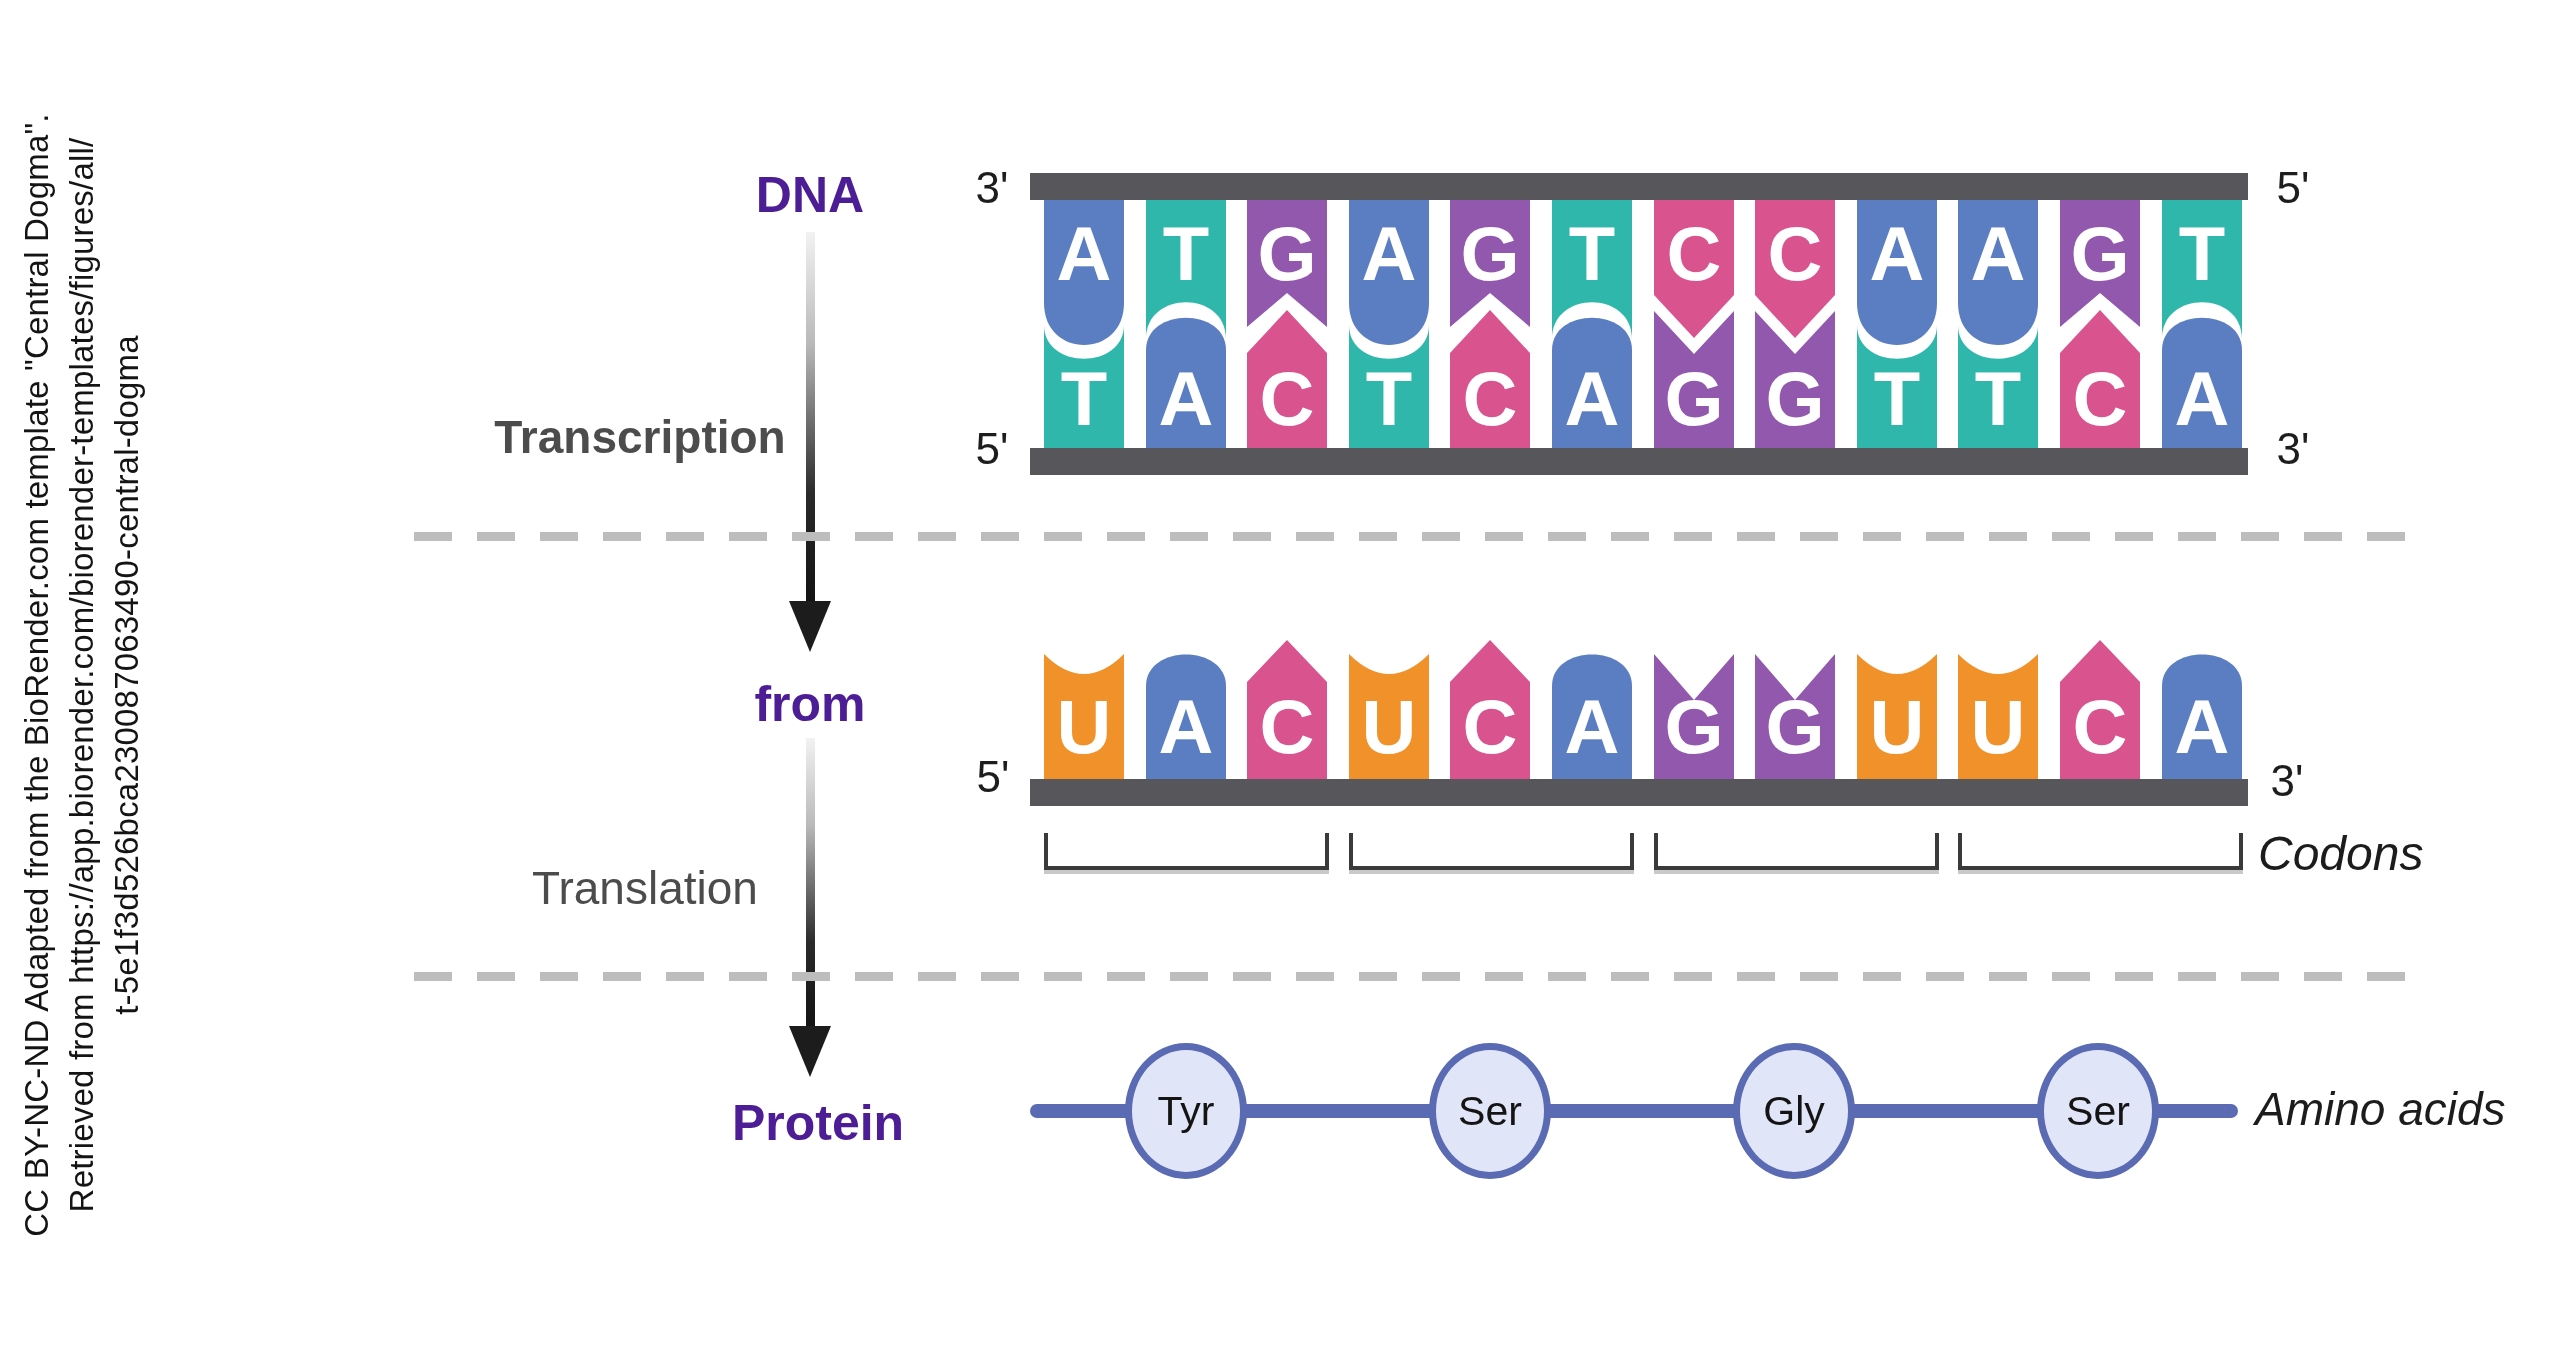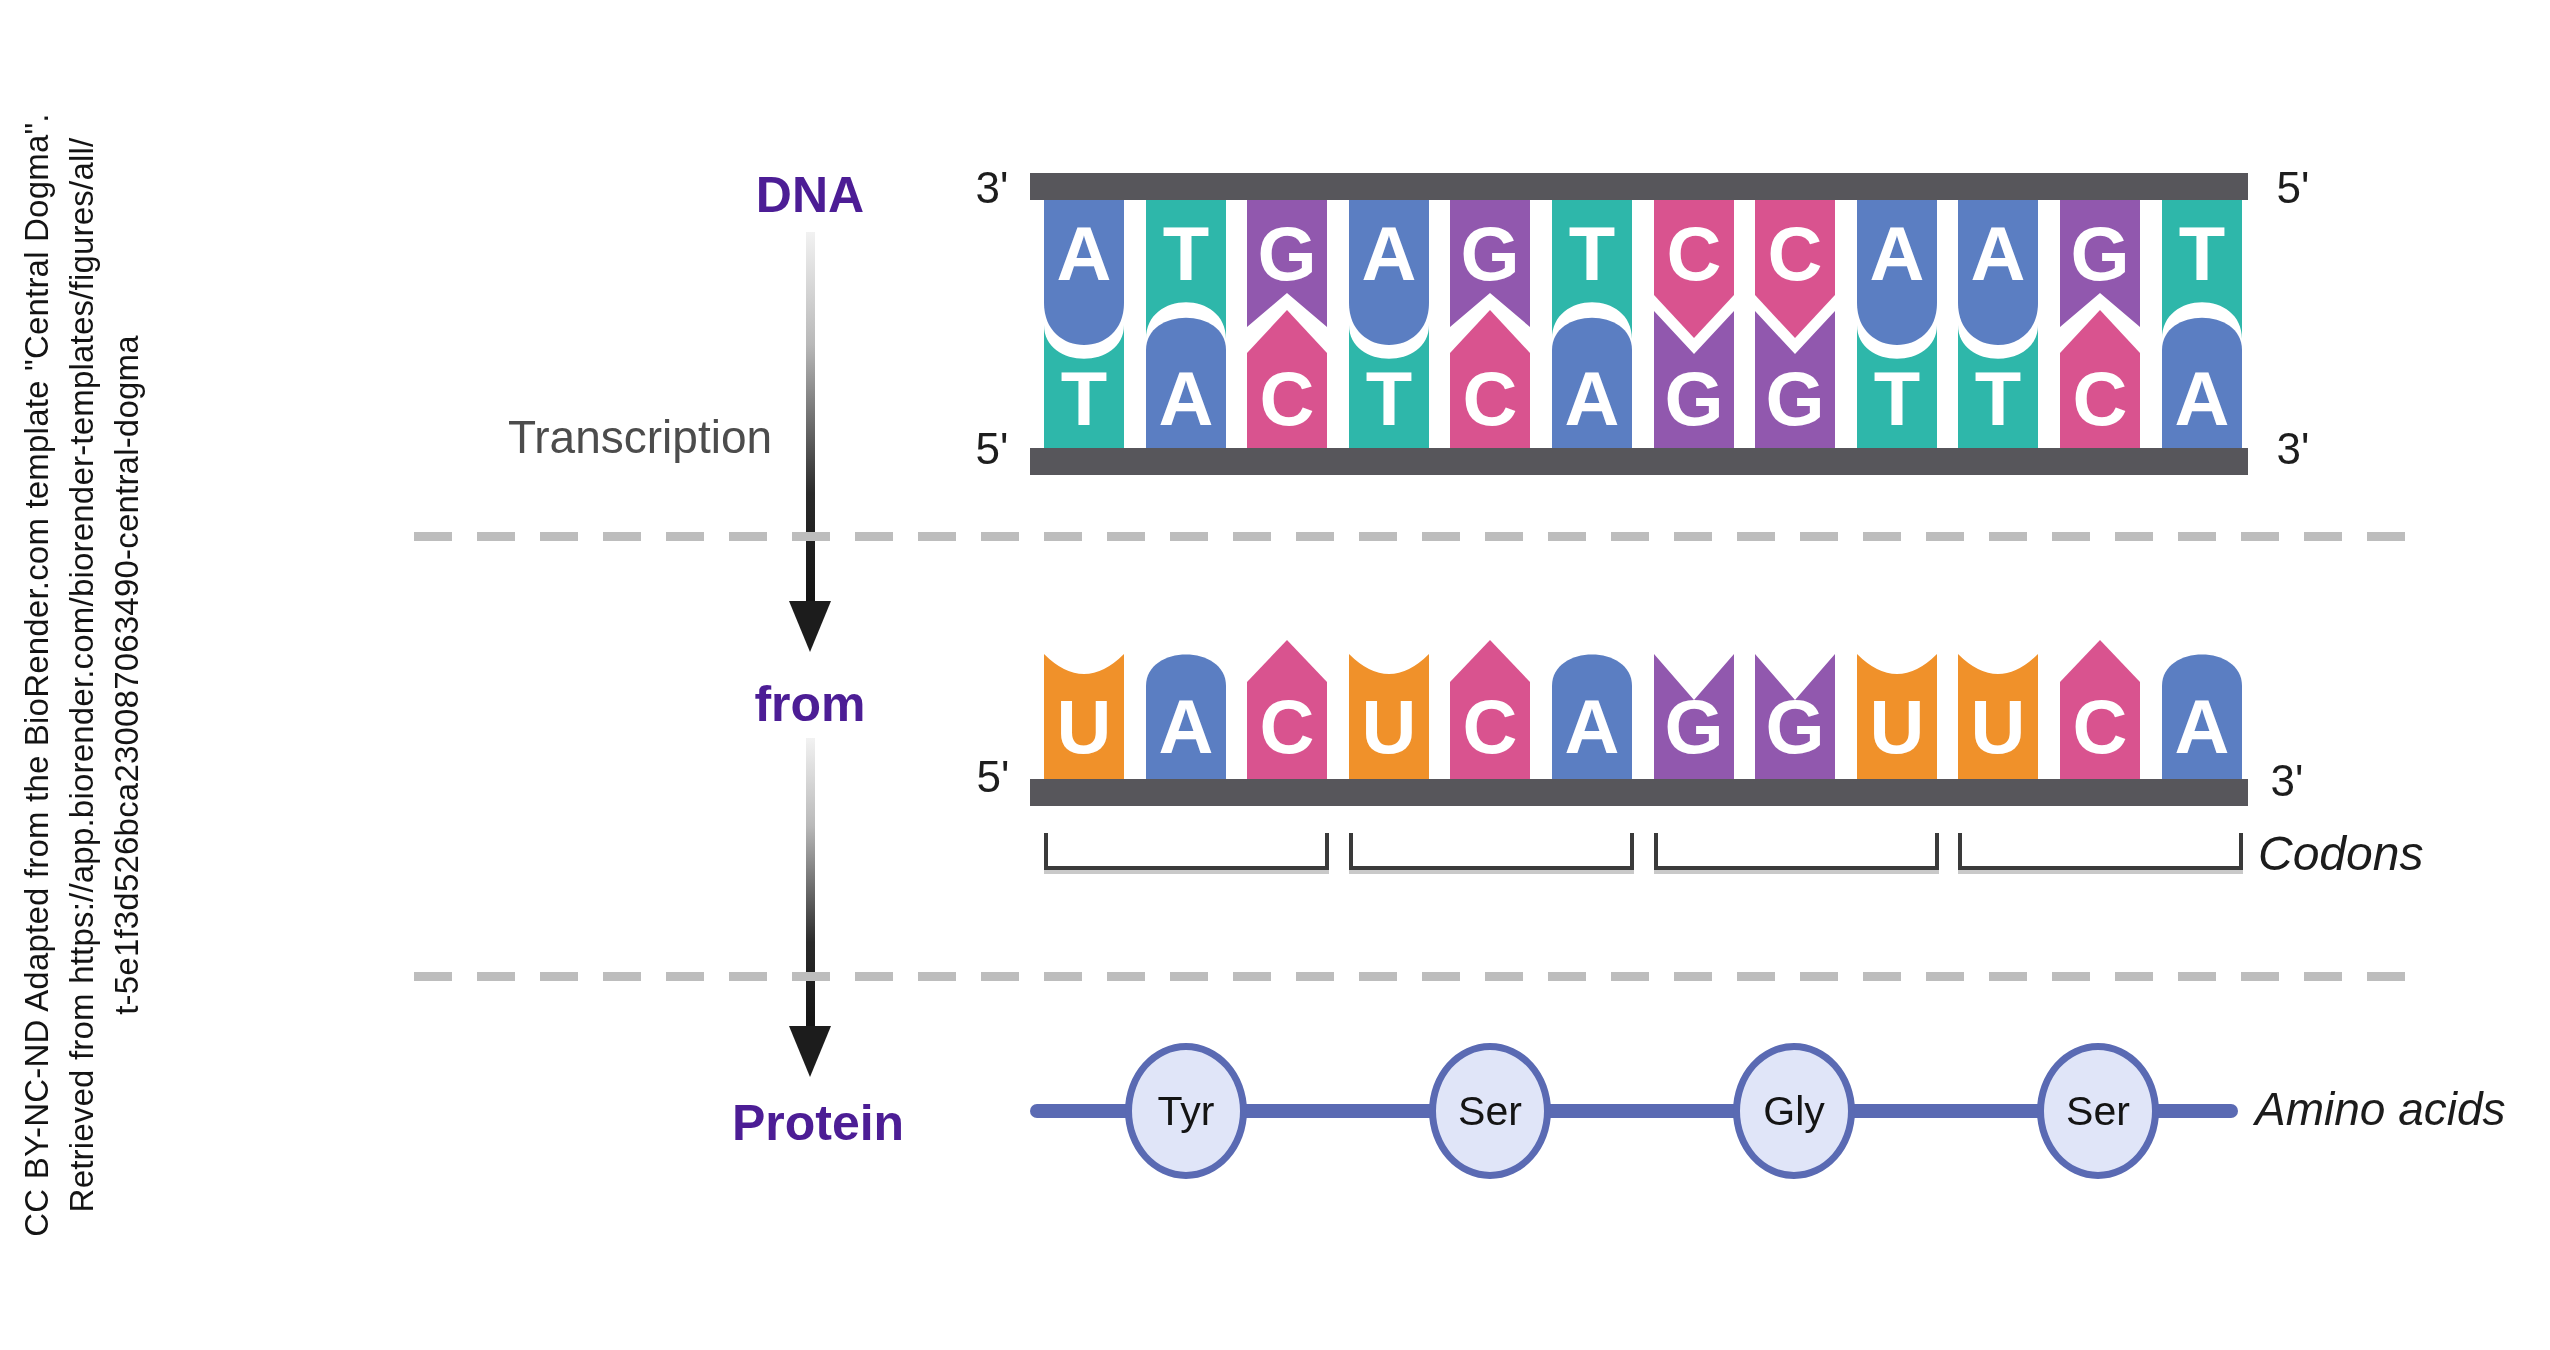--- a/index.html
+++ b/index.html
@@ -48,21 +48,22 @@
   <div class="attribution">
     <div>CC BY-NC-ND Adapted from the BioRender.com template "Central Dogma".</div>
     <div>Retrieved from https://app.biorender.com/biorender-templates/figures/all/</div>
     <div>t-5e1f3d526bca230087063490-central-dogma</div>
   </div>
 
   <div class="stage-label" style="left:700px;top:166px;width:220px;">DNA</div>
   <div class="stage-label" style="left:700px;top:675px;width:220px;">from</div>
   <div class="stage-label" style="left:698px;top:1094px;width:240px;">Protein</div>
 
-  <div class="process-label" style="left:460px;top:410px;width:360px;">Transcription</div>
+  <div class="process-label" style="left:460px;top:410px;width:360px;font-weight:bold;">Transcription</div>
+  <div class="process-label" style="left:465px;top:861px;width:360px;">Translation</div>
 
   <div class="arrow-shaft" style="left:806px;top:232px;height:373px;"></div>
   <div class="arrow-head" style="left:789px;top:601px;"></div>
 
   <div class="arrow-shaft" style="left:806px;top:738px;height:292px;"></div>
   <div class="arrow-head" style="left:789px;top:1026px;"></div>
 
   <div class="divider" style="top:532px;"></div>
   <div class="divider" style="top:972px;"></div>
 

